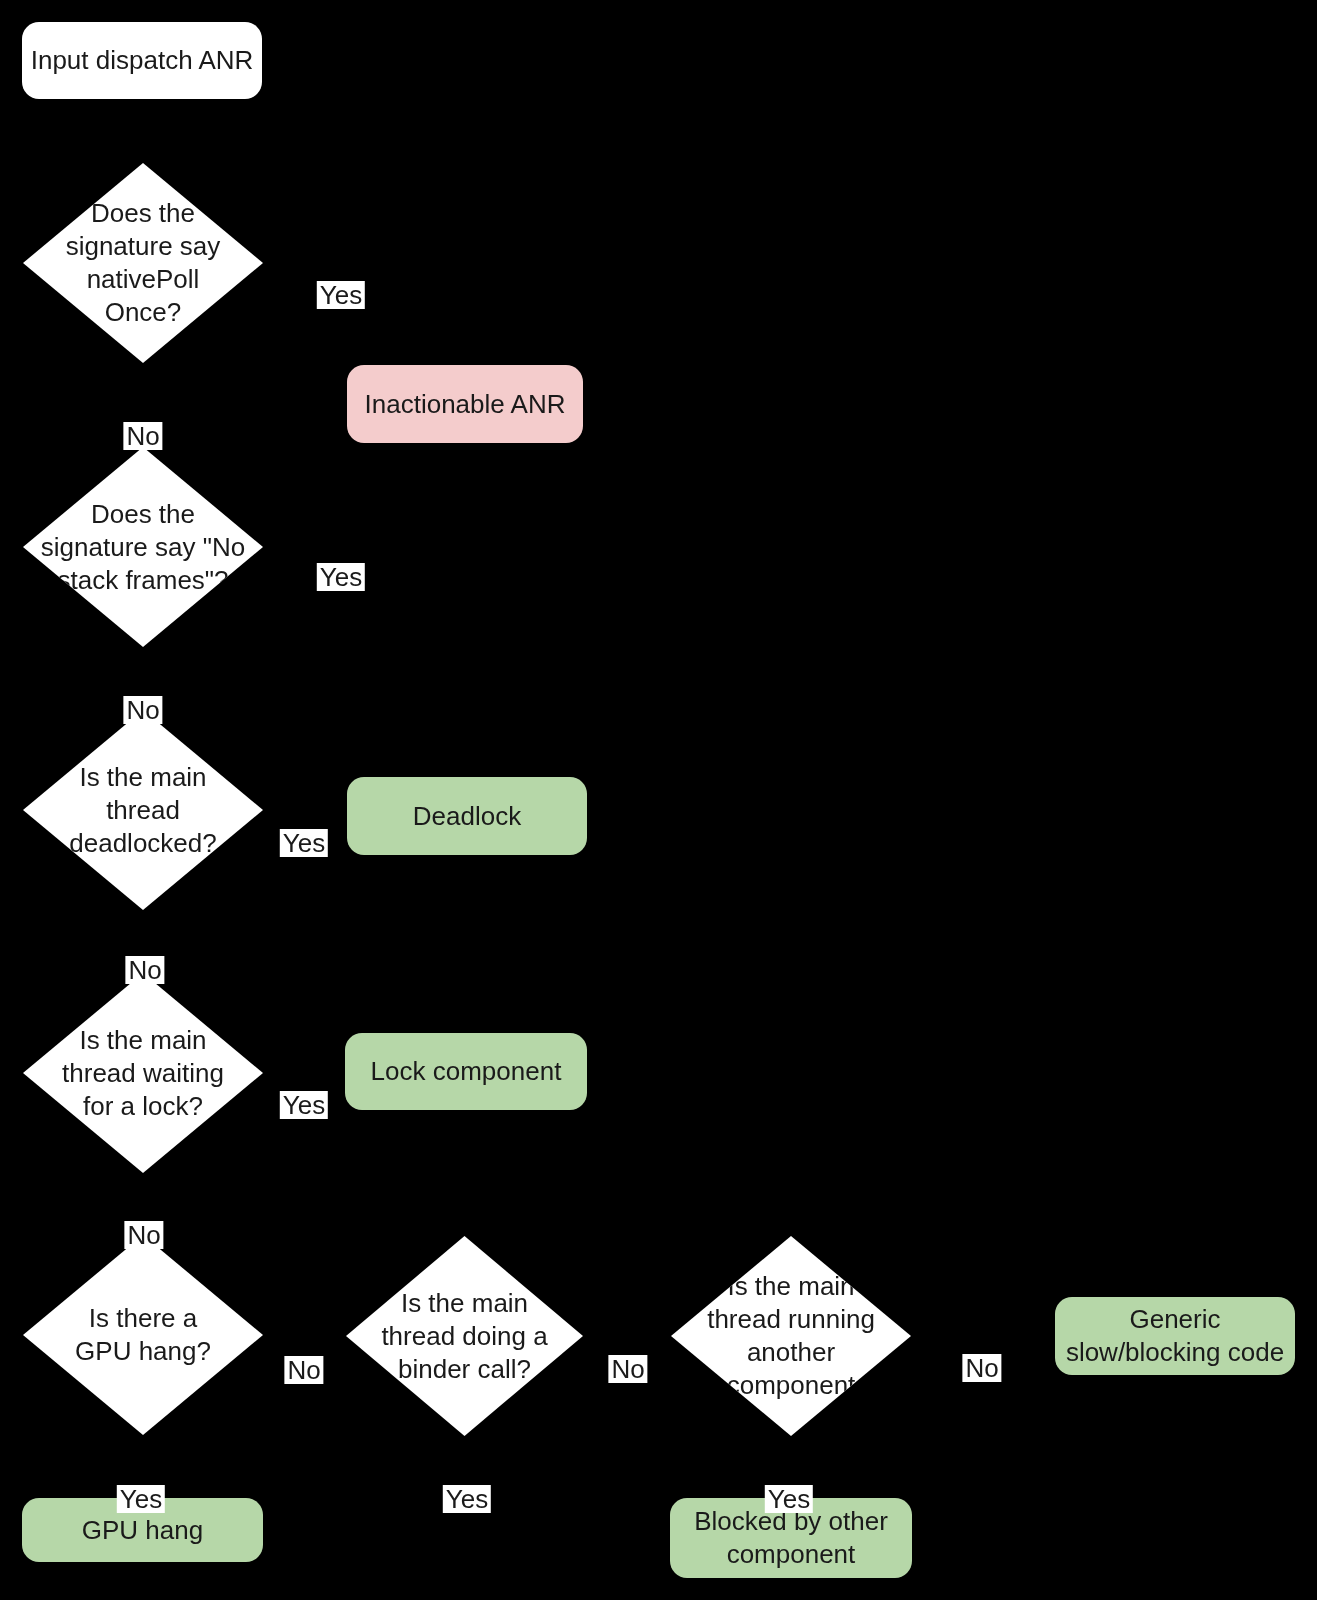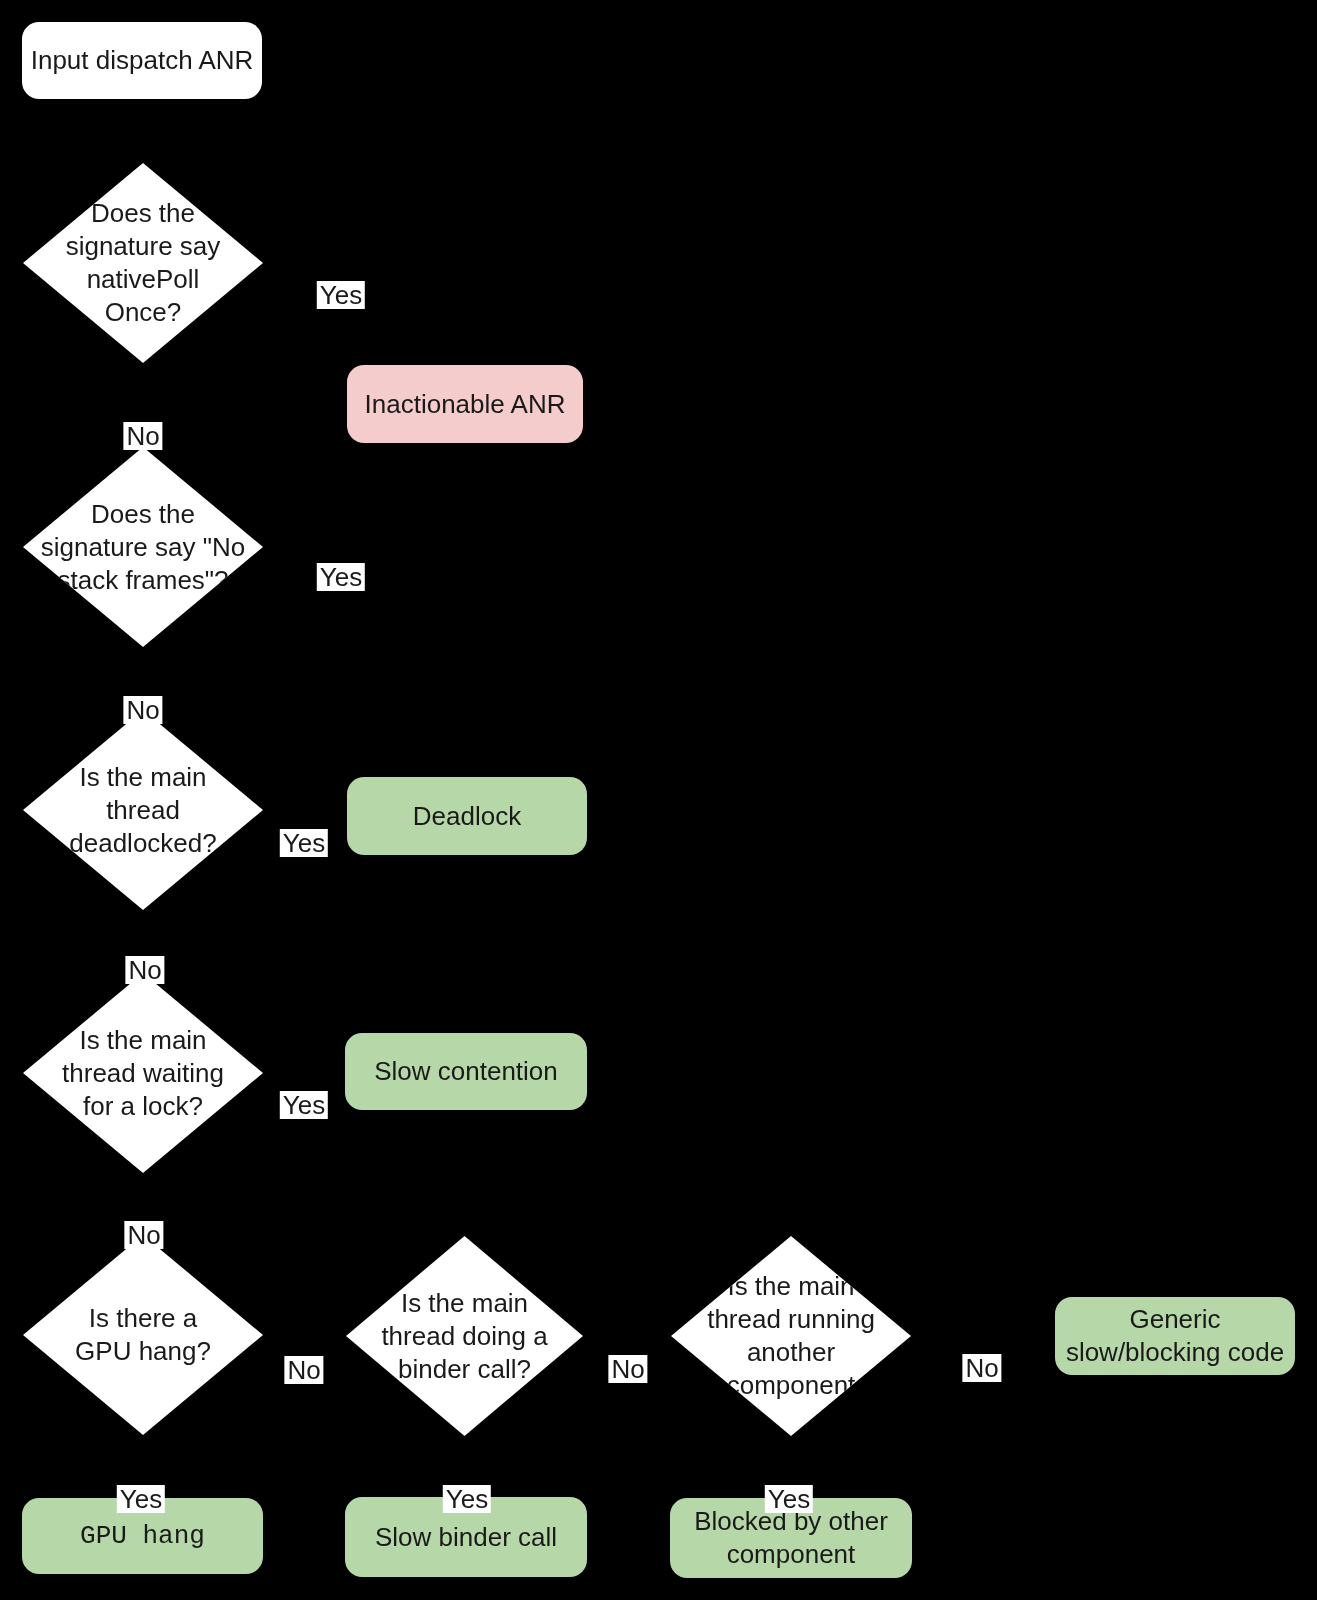--- a/index.html
+++ b/index.html
@@ -78,46 +78,43 @@
     </div>
     <div class="node rect fill-good" style="left: 347px; top: 770px; width: 240px; height: 78px; margin-top: 7px;">
       <span class="node-text">Deadlock</span>
     </div>
     <div class="node diamond fill-decision" style="left: 23px; top: 973px; width: 240px; height: 200px;">
       <span class="node-text">Is the main
 thread waiting
 for a lock?</span>
     </div>
     <div class="node rect fill-good" style="left: 345px; top: 1033px; width: 242px; height: 77px;">
-      <span class="node-text">Slow contention</span>
+      <span class="node-text">Lock component</span>
     </div>
     <div class="node diamond fill-decision" style="left: 23px; top: 1235px; width: 240px; height: 200px;">
       <span class="node-text">Is there a
 GPU hang?</span>
     </div>
     <div class="node diamond fill-decision" style="left: 346px; top: 1236px; width: 237px; height: 200px;">
       <span class="node-text">Is the main
 thread doing a
 binder call?</span>
     </div>
     <div class="node diamond fill-decision" style="left: 671px; top: 1236px; width: 240px; height: 200px;">
       <span class="node-text">Is the main
 thread running
 another
 component</span>
     </div>
     <div class="node rect fill-good" style="left: 1055px; top: 1297px; width: 240px; height: 78px;">
       <span class="node-text">Generic
 slow/blocking code</span>
     </div>
-    <div class="node rect fill-good" style="left: 22px; top: 1498px; width: 241px; height: 76px; font-family: Liberation Mono, monospace;">
+    <div class="node rect fill-good" style="left: 22px; top: 1498px; width: 241px; height: 64px;">
       <span class="node-text">GPU hang</span>
-    </div>
-    <div class="node rect fill-good" style="left: 345px; top: 1497px; width: 242px; height: 80px;">
-      <span class="node-text">Slow binder call</span>
     </div>
     <div class="node rect fill-good" style="left: 670px; top: 1498px; width: 242px; height: 80px;">
       <span class="node-text">Blocked by other
 component</span>
     </div>
     <span class="edge-label" style="left: 341px; top: 263px;">Yes</span>
     <span class="edge-label" style="left: 143px; top: 404px;">No</span>
     <span class="edge-label" style="left: 341px; top: 545px;">Yes</span>
     <span class="edge-label" style="left: 143px; top: 678px;">No</span>
     <span class="edge-label" style="left: 304px; top: 811px;">Yes</span>

